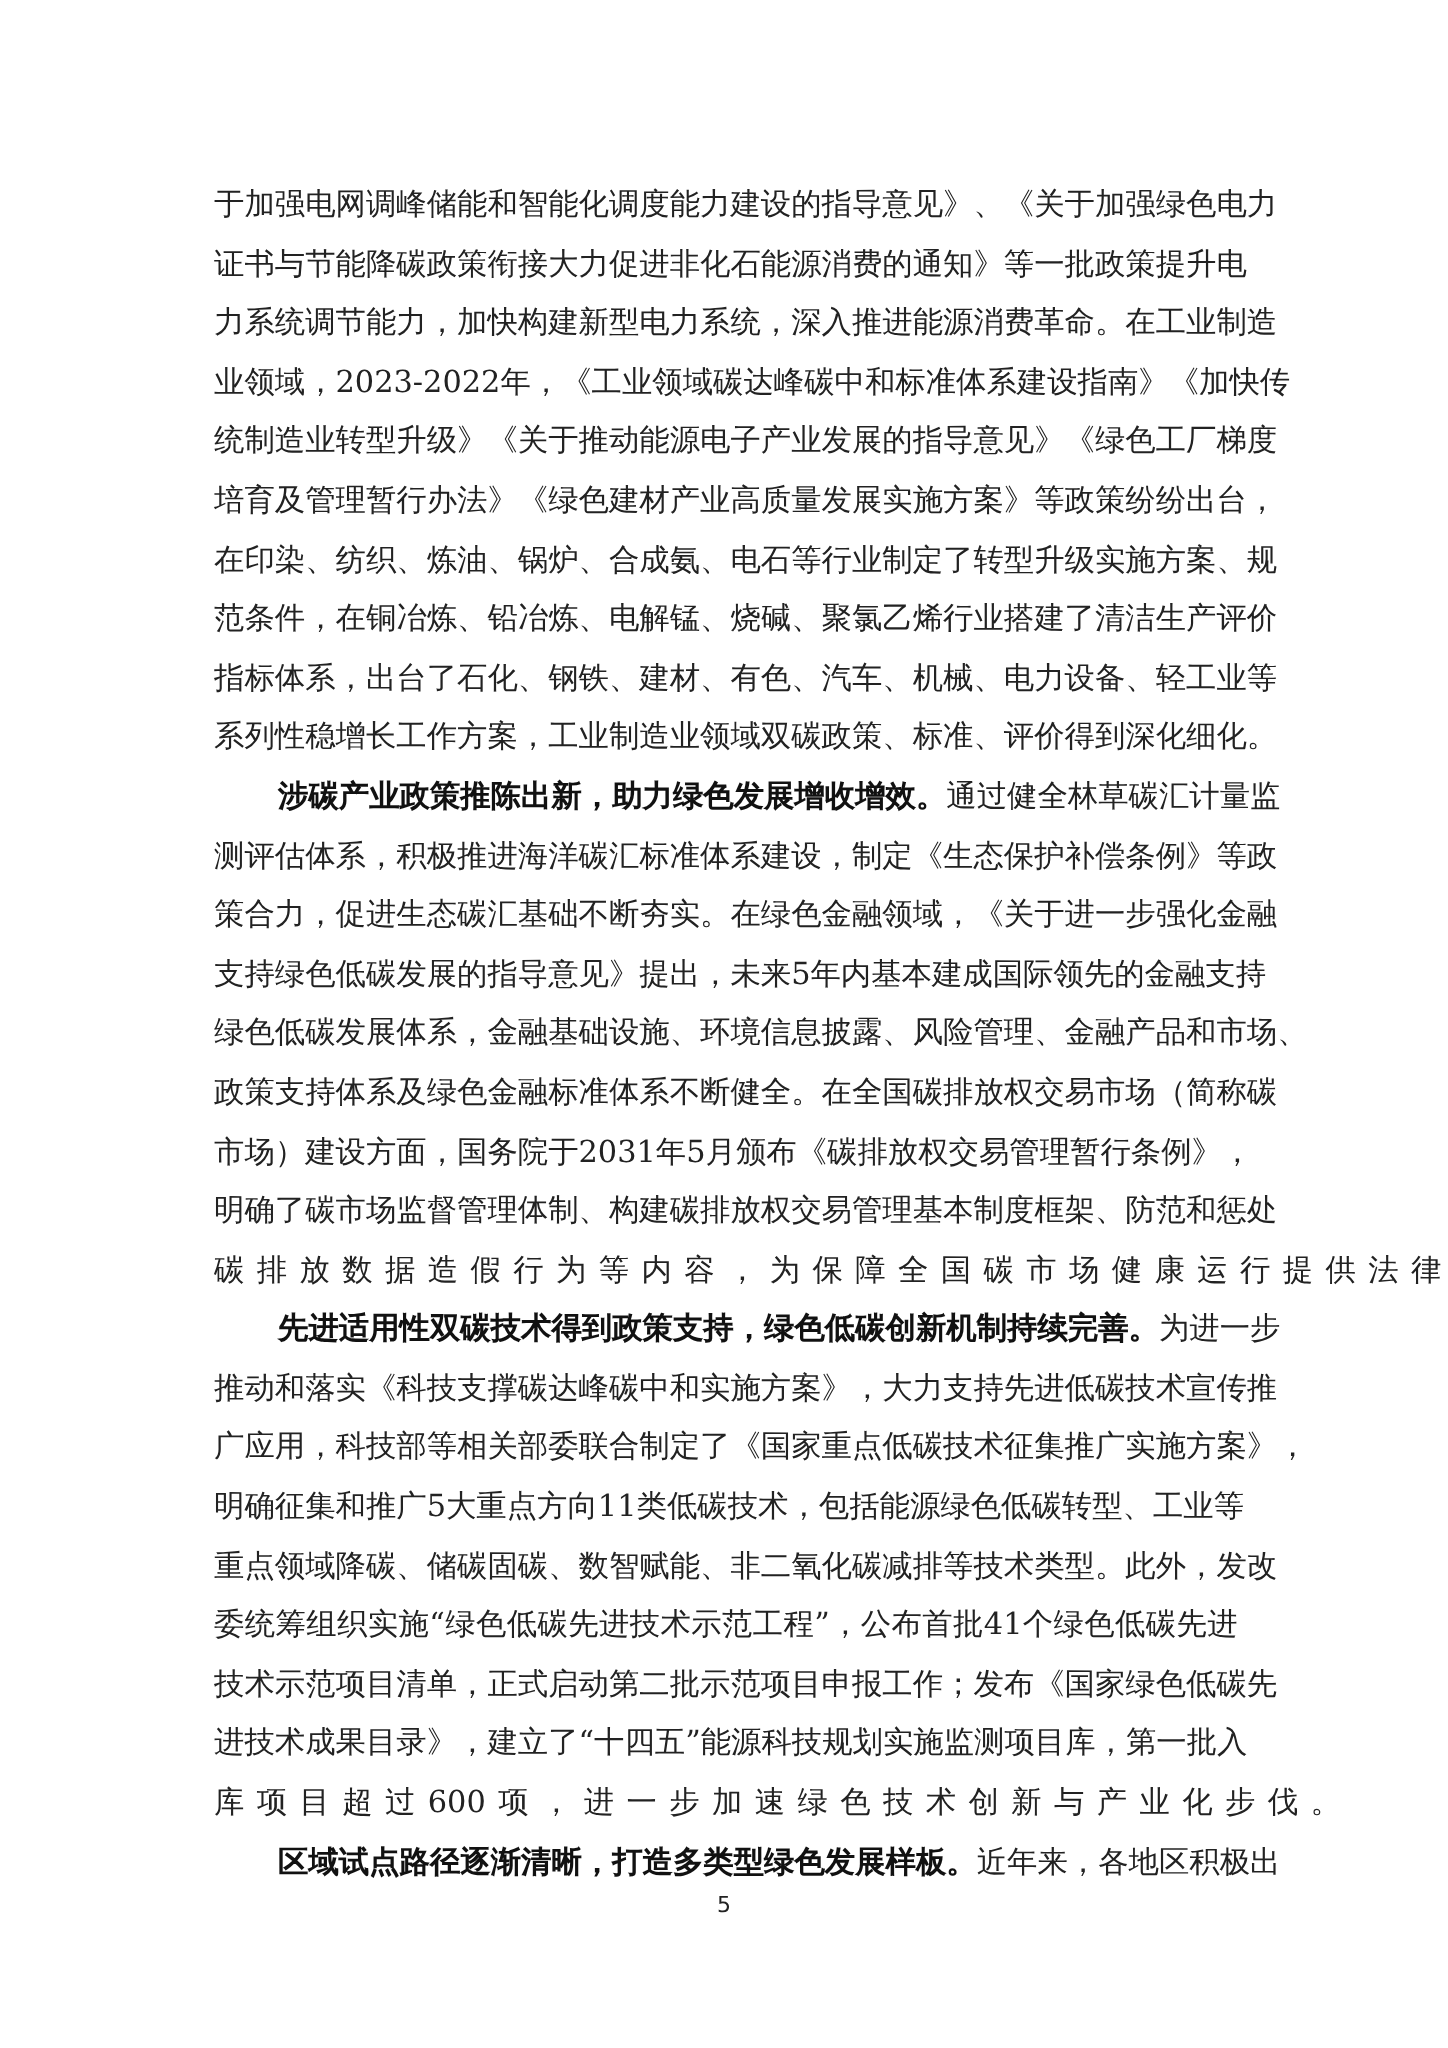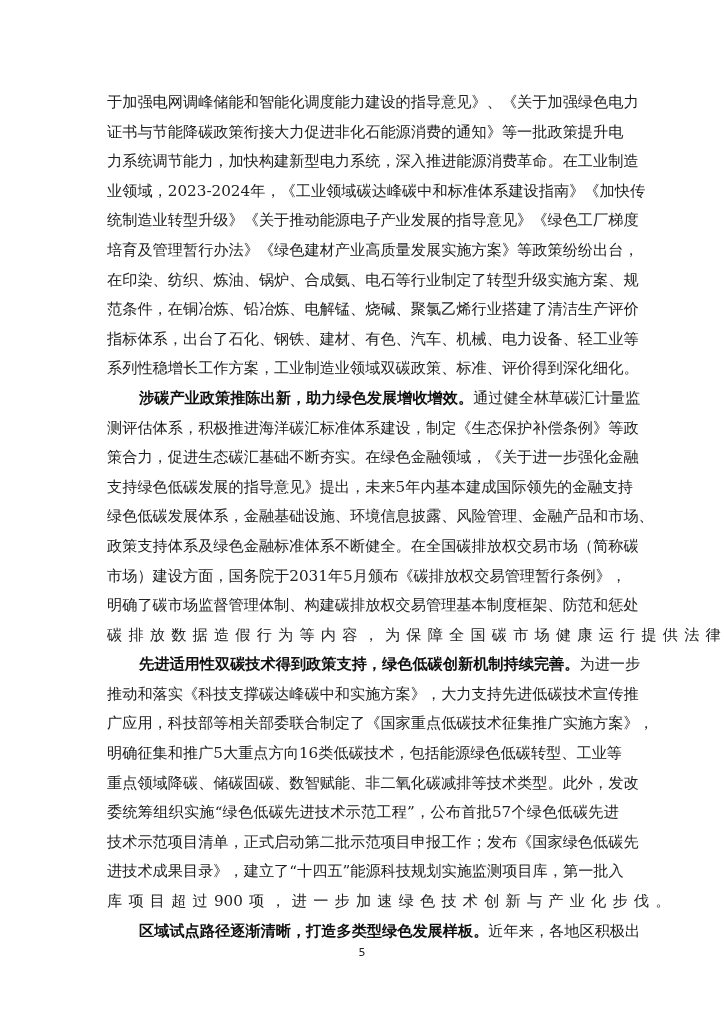--- a/index.html
+++ b/index.html
@@ -141,21 +141,21 @@
         <span class="seg">工</span>
         <span class="seg">业</span>
         <span class="seg">制</span>
         <span class="seg">造</span>
       </div>
       <div class="line">
         <span class="seg">业</span>
         <span class="seg">领</span>
         <span class="seg">域</span>
         <span class="seg">，</span>
-        <span class="seg">2023-2024</span>
+        <span class="seg">2023-2022</span>
         <span class="seg">年</span>
         <span class="seg">，</span>
         <span class="seg">《</span>
         <span class="seg">工</span>
         <span class="seg">业</span>
         <span class="seg">领</span>
         <span class="seg">域</span>
         <span class="seg">碳</span>
         <span class="seg">达</span>
         <span class="seg">峰</span>
@@ -839,21 +839,21 @@
         <span class="seg">集</span>
         <span class="seg">和</span>
         <span class="seg">推</span>
         <span class="seg">广</span>
         <span class="seg">5</span>
         <span class="seg">大</span>
         <span class="seg">重</span>
         <span class="seg">点</span>
         <span class="seg">方</span>
         <span class="seg">向</span>
-        <span class="seg">16</span>
+        <span class="seg">11</span>
         <span class="seg">类</span>
         <span class="seg">低</span>
         <span class="seg">碳</span>
         <span class="seg">技</span>
         <span class="seg">术</span>
         <span class="seg">，</span>
         <span class="seg">包</span>
         <span class="seg">括</span>
         <span class="seg">能</span>
         <span class="seg">源</span>
@@ -925,21 +925,21 @@
         <span class="seg">示</span>
         <span class="seg">范</span>
         <span class="seg">工</span>
         <span class="seg">程</span>
         <span class="seg">”</span>
         <span class="seg">，</span>
         <span class="seg">公</span>
         <span class="seg">布</span>
         <span class="seg">首</span>
         <span class="seg">批</span>
-        <span class="seg">57</span>
+        <span class="seg">41</span>
         <span class="seg">个</span>
         <span class="seg">绿</span>
         <span class="seg">色</span>
         <span class="seg">低</span>
         <span class="seg">碳</span>
         <span class="seg">先</span>
         <span class="seg">进</span>
       </div>
       <div class="line">
         <span class="seg">技</span>
@@ -1014,21 +1014,21 @@
         <span class="seg">一</span>
         <span class="seg">批</span>
         <span class="seg">入</span>
       </div>
       <div class="line last">
         <span class="seg" style="margin-right: 6.2px;">库</span>
         <span class="seg" style="margin-right: 6.2px;">项</span>
         <span class="seg" style="margin-right: 6.2px;">目</span>
         <span class="seg" style="margin-right: 6.2px;">超</span>
         <span class="seg" style="margin-right: 6.2px;">过</span>
-        <span class="seg" style="margin-right: 6.2px;">900</span>
+        <span class="seg" style="margin-right: 6.2px;">600</span>
         <span class="seg" style="margin-right: 6.2px;">项</span>
         <span class="seg" style="margin-right: 6.2px;">，</span>
         <span class="seg" style="margin-right: 6.2px;">进</span>
         <span class="seg" style="margin-right: 6.2px;">一</span>
         <span class="seg" style="margin-right: 6.2px;">步</span>
         <span class="seg" style="margin-right: 6.2px;">加</span>
         <span class="seg" style="margin-right: 6.2px;">速</span>
         <span class="seg" style="margin-right: 6.2px;">绿</span>
         <span class="seg" style="margin-right: 6.2px;">色</span>
         <span class="seg" style="margin-right: 6.2px;">技</span>

